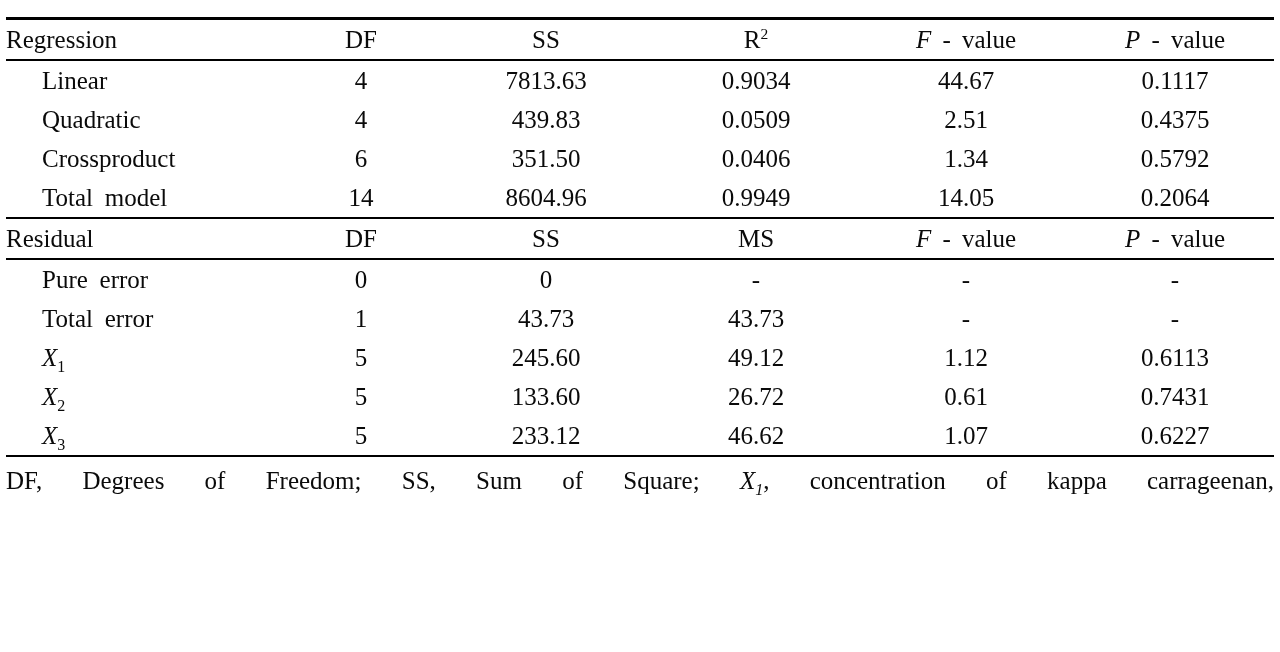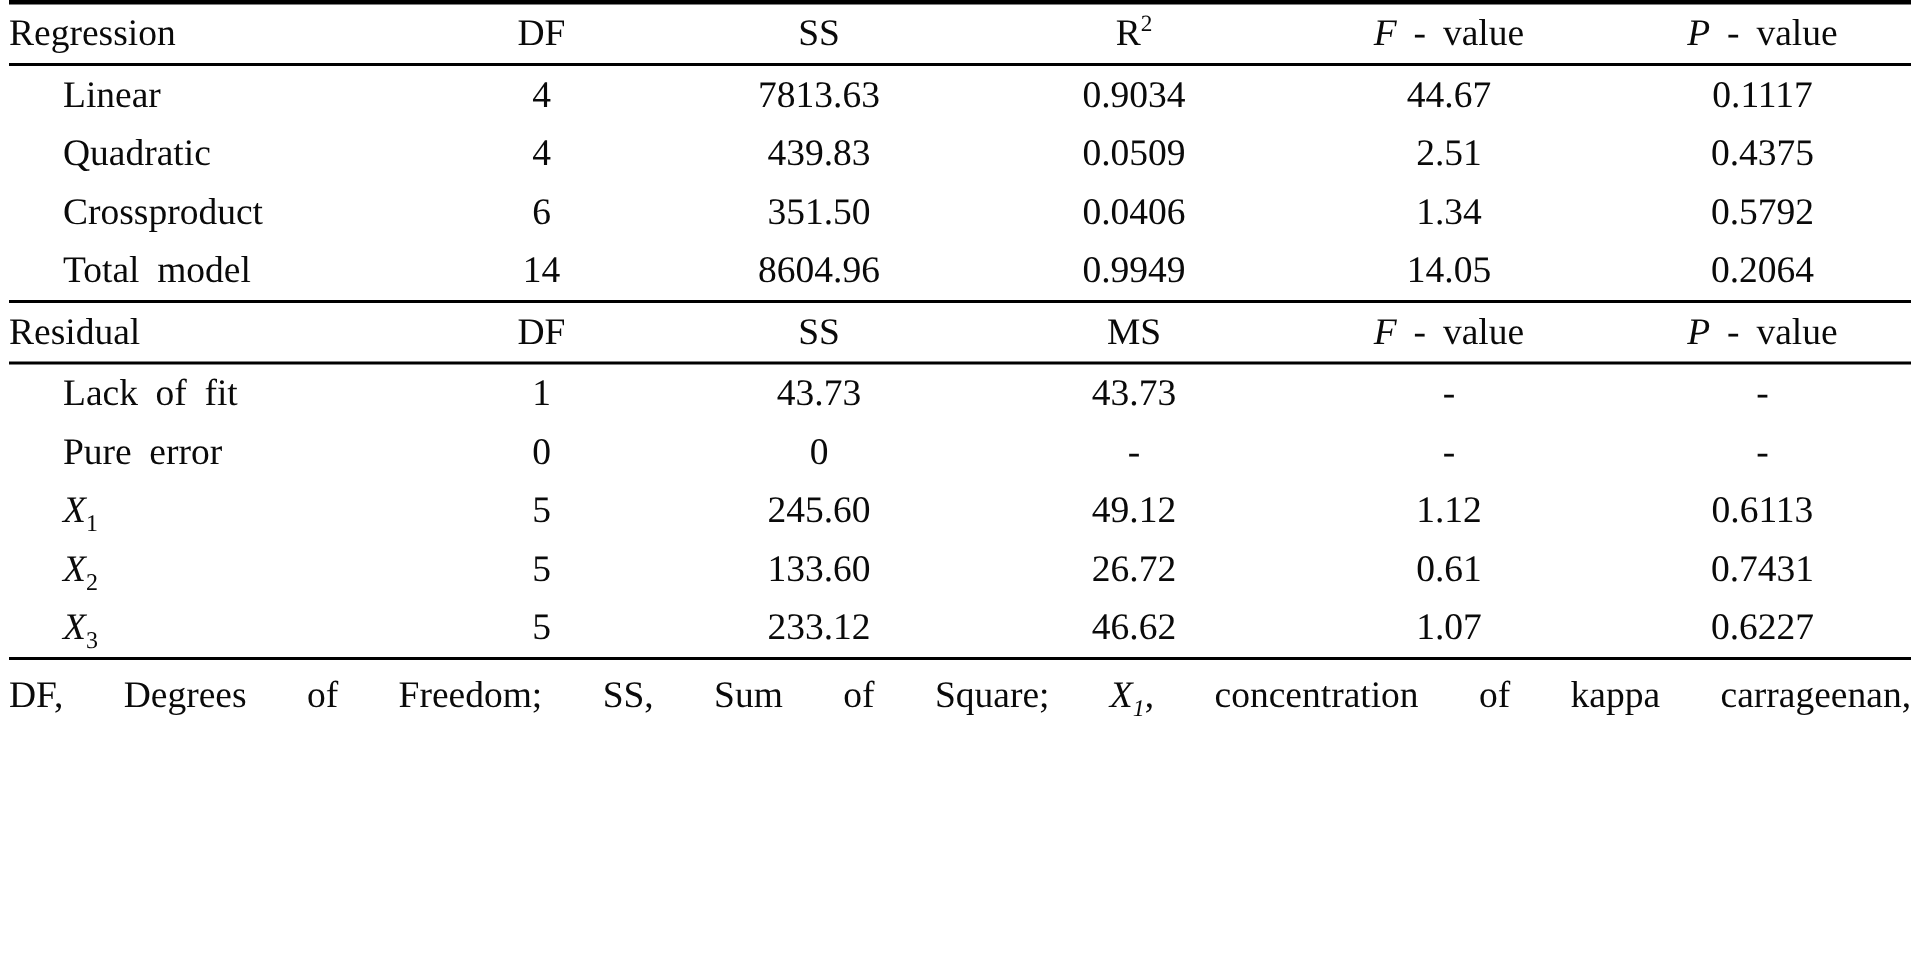--- a/index.html
+++ b/index.html
@@ -13,21 +13,21 @@
     font-family: "Liberation Serif", "DejaVu Serif", serif;
     color: #0a0a0a;
     overflow: hidden;
   }
 
   .table-wrap {
     position: relative;
     width: 1280px;
     height: 652px;
     box-sizing: border-box;
-    padding: 0 6px;
+    padding: 17px 6px;
   }
 
   table.anova {
     width: 1268px;
     margin: 0 auto;
     border-collapse: collapse;
     table-layout: fixed;
     font-size: 25px;
     line-height: 1.0;
   }
@@ -172,32 +172,32 @@
         <td class="cell-num">DF</td>
         <td class="cell-num">SS</td>
         <td class="cell-num">MS</td>
         <td class="cell-num hdr-fp"><span class="ital">F</span>
             <span>- value</span></td>
         <td class="cell-num hdr-fp"><span class="ital">P</span>
             <span>- value</span></td>
       </tr>
 
       <tr>
-        <td class="cell-label indent wordspace">Lack  of  fit</td>
+        <td class="cell-label indent wordspace">Pure  error</td>
+        <td class="cell-num">0</td>
+        <td class="cell-num">0</td>
+        <td class="cell-num">-</td>
+        <td class="cell-num">-</td>
+        <td class="cell-num">-</td>
+      </tr>
+      <tr>
+        <td class="cell-label indent wordspace">Total  error</td>
         <td class="cell-num">1</td>
         <td class="cell-num">43.73</td>
         <td class="cell-num">43.73</td>
-        <td class="cell-num">-</td>
-        <td class="cell-num">-</td>
-      </tr>
-      <tr>
-        <td class="cell-label indent wordspace">Pure  error</td>
-        <td class="cell-num">0</td>
-        <td class="cell-num">0</td>
-        <td class="cell-num">-</td>
         <td class="cell-num">-</td>
         <td class="cell-num">-</td>
       </tr>
 
 
       <tr>
         <td class="cell-label indent"><span class="ital">X</span><sub class="sub-n">1</sub></td>
         <td class="cell-num">5</td>
         <td class="cell-num">245.60</td>
         <td class="cell-num">49.12</td>

